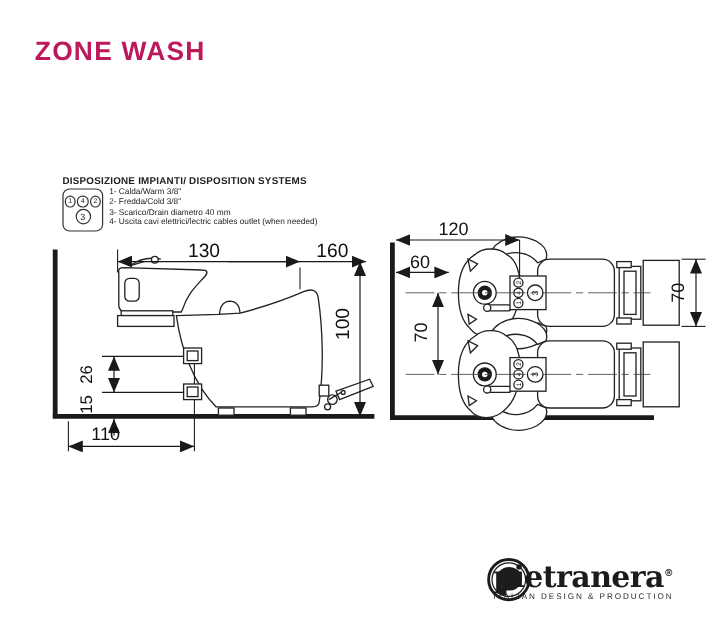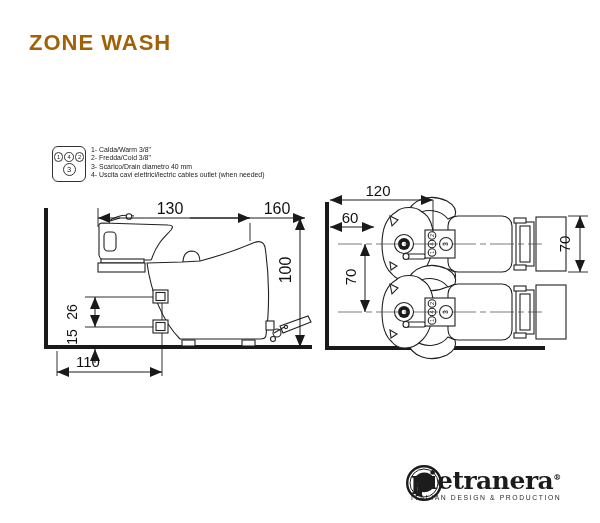--- a/index.html
+++ b/index.html
@@ -1,21 +1,21 @@
 <!DOCTYPE html>
 <html><head>
 <meta charset="utf-8">
 <style>
   html,body{margin:0;padding:0;}
   body{width:600px;height:523px;background:#ffffff;position:relative;overflow:hidden;
        font-family:"Liberation Sans", sans-serif;color:#111;}
   .abs{position:absolute;}
 
   
-  .page-title{left:29px;top:30px;font-size:22px;font-weight:700;letter-spacing:1px;color:#a16207;}
+  .page-title{left:29px;top:30px;font-size:22px;font-weight:700;letter-spacing:1px;color:#be185d;}
 
   
   .legend{left:52px;top:146px;z-index:3;width:270px;}
   .legend-title{font-size:8.2px;font-weight:700;letter-spacing:.2px;color:#222;margin-bottom:2px;}
   .legend-body{display:flex;align-items:flex-start;}
   .icon-box{width:30px;height:32px;border:1.6px solid #333;border-radius:6px;flex:0 0 auto;
             display:flex;flex-direction:column;align-items:center;justify-content:center;gap:1px;padding:1px;}
   .icon-row{display:flex;gap:1px;}
   .circ{border:0.9px solid #333;border-radius:50%;display:flex;align-items:center;justify-content:center;
         color:#222;background:#fff;}
@@ -40,20 +40,21 @@
          letter-spacing:-0.5px;color:#1c1c1c;}
   .brand sup{font-size:8px;font-weight:700;}
   .tagline{font-size:6.8px;letter-spacing:1.6px;color:#2a2a2a;margin-top:1px;}
 </style>
 </head>
 <body>
 
 <div class="abs page-title">ZONE WASH</div>
 
 <div class="abs legend">
+  <div class="legend-title">DISPOSIZIONE IMPIANTI/ DISPOSITION SYSTEMS</div>
   <div class="legend-body">
     <div class="icon-box">
       <div class="icon-row">
         <span class="circ small">1</span>
         <span class="circ small">4</span>
         <span class="circ small">2</span>
       </div>
       <span class="circ big">3</span>
     </div>
     <div class="legend-items">

